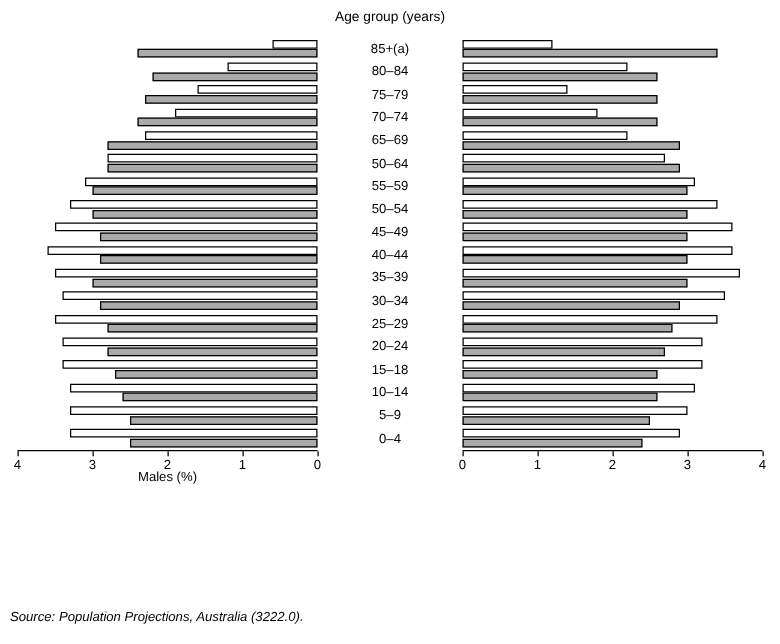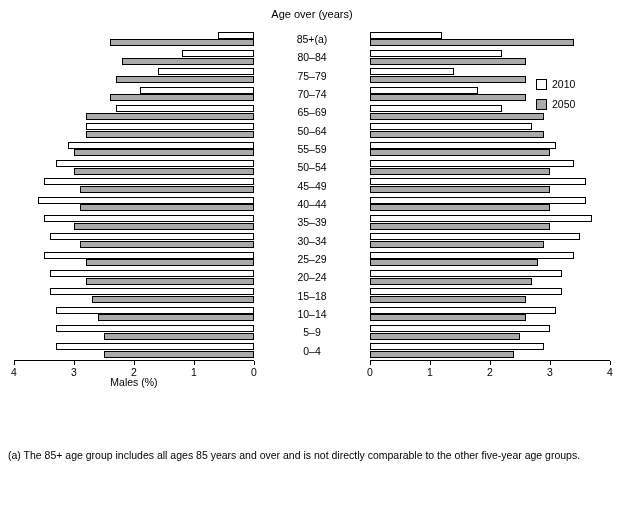--- a/index.html
+++ b/index.html
@@ -132,21 +132,21 @@
     font-size:10.5px;
     font-style:italic;
   }
 </style>
 </head>
 <body>
 
 <div class="chart-wrap">
 
   <div class="title">
-    <span class="title-inner">Age over (years)</span>
+    <span class="title-inner">Age group (years)</span>
   </div>
 
   <div class="pyramid">
 
     <div class="side left">
       <div class="axis-line axis-h"></div>
       <div id="males-bars">
           <div class="row" style="top: 0px; height: 18.3333px;">
             <div class="bar y2010 top" style="width: 36px;"></div>
             <div class="bar y2050 bottom" style="width: 144px;"></div>
@@ -343,26 +343,16 @@
           <div class="tick-label" style="left: 120px;">2</div>
           <div class="tick" style="left: 180px;"></div>
           <div class="tick-label" style="left: 180px;">3</div>
           <div class="tick" style="left: 240px;"></div>
           <div class="tick-label" style="left: 240px;">4</div>
         </div>
     </div>
 
   </div>
 
-  <div class="legend">
-    <div class="legend-item">
-      <span class="legend-swatch y2010"></span>
-      <span>2010</span>
-    </div>
-    <div class="legend-item">
-      <span class="legend-swatch y2050"></span>
-      <span>2050</span>
-    </div>
-  </div>
-
-  <div class="footnote">(a) The 85+ age group includes all ages 85 years and over and is not directly comparable to the other five-year age groups.</div>
+
+  <div class="source">Source: Population Projections, Australia (3222.0).</div>
 
 </div>
 
 </body></html>

